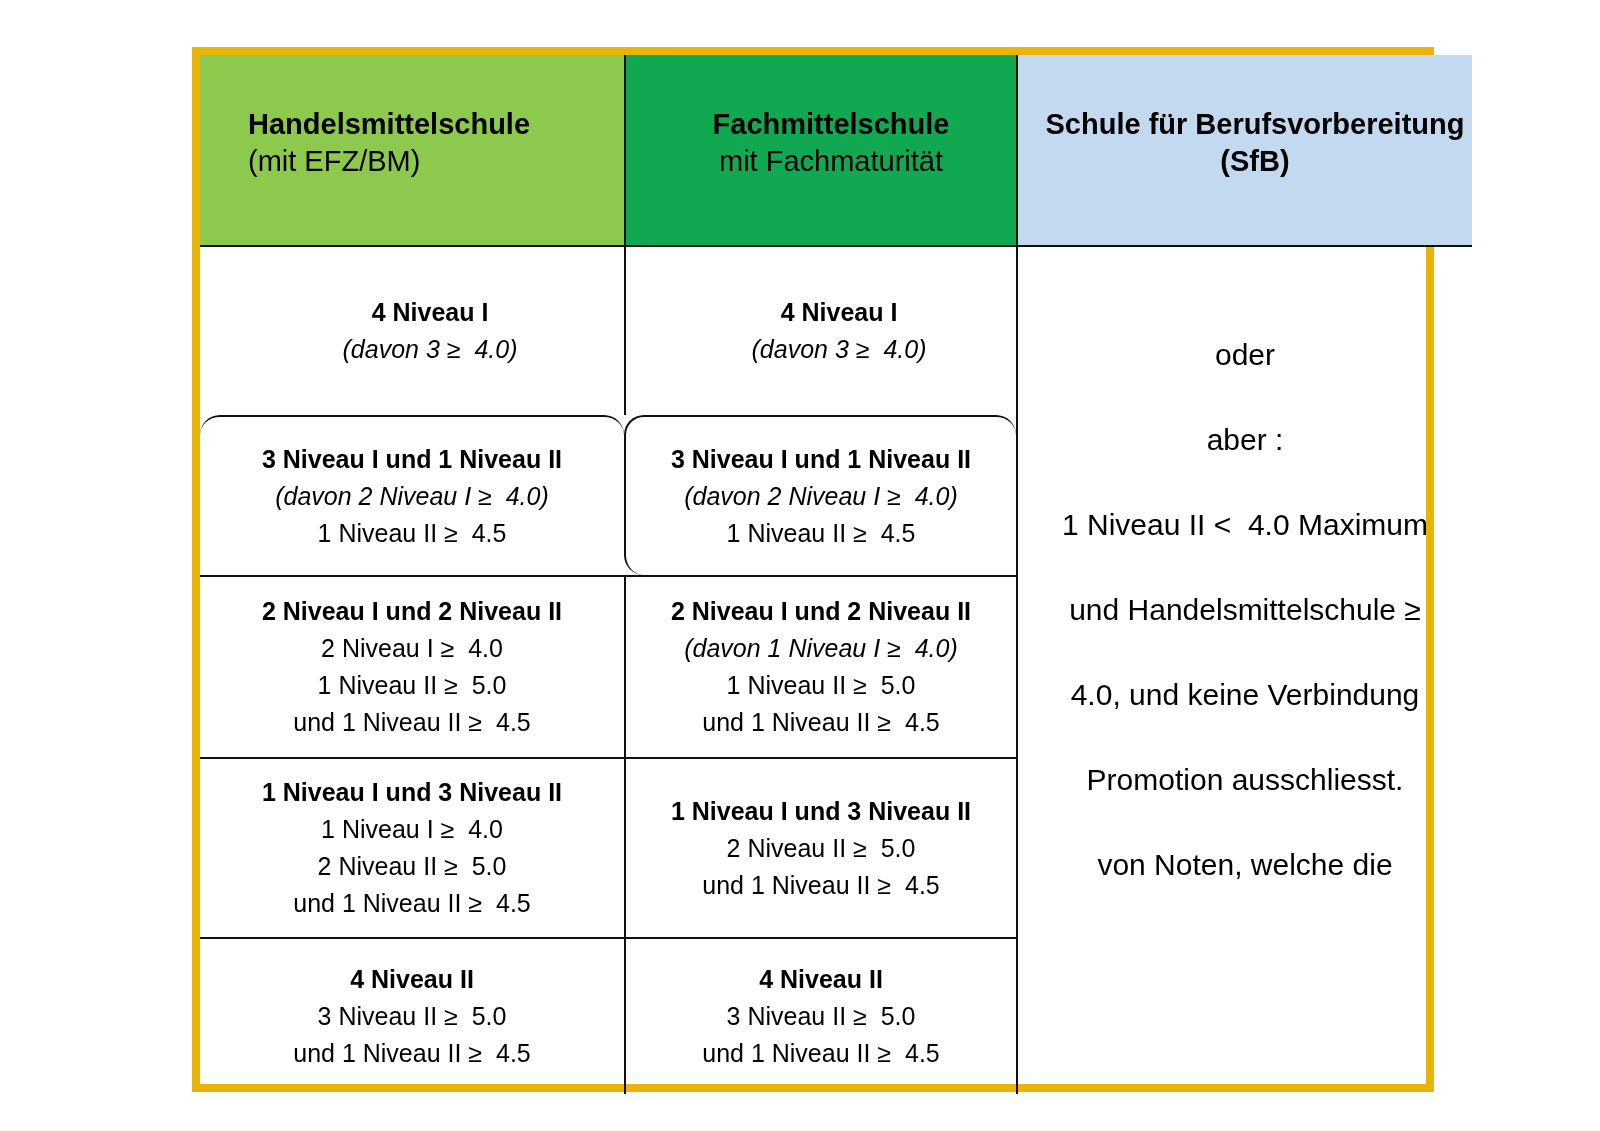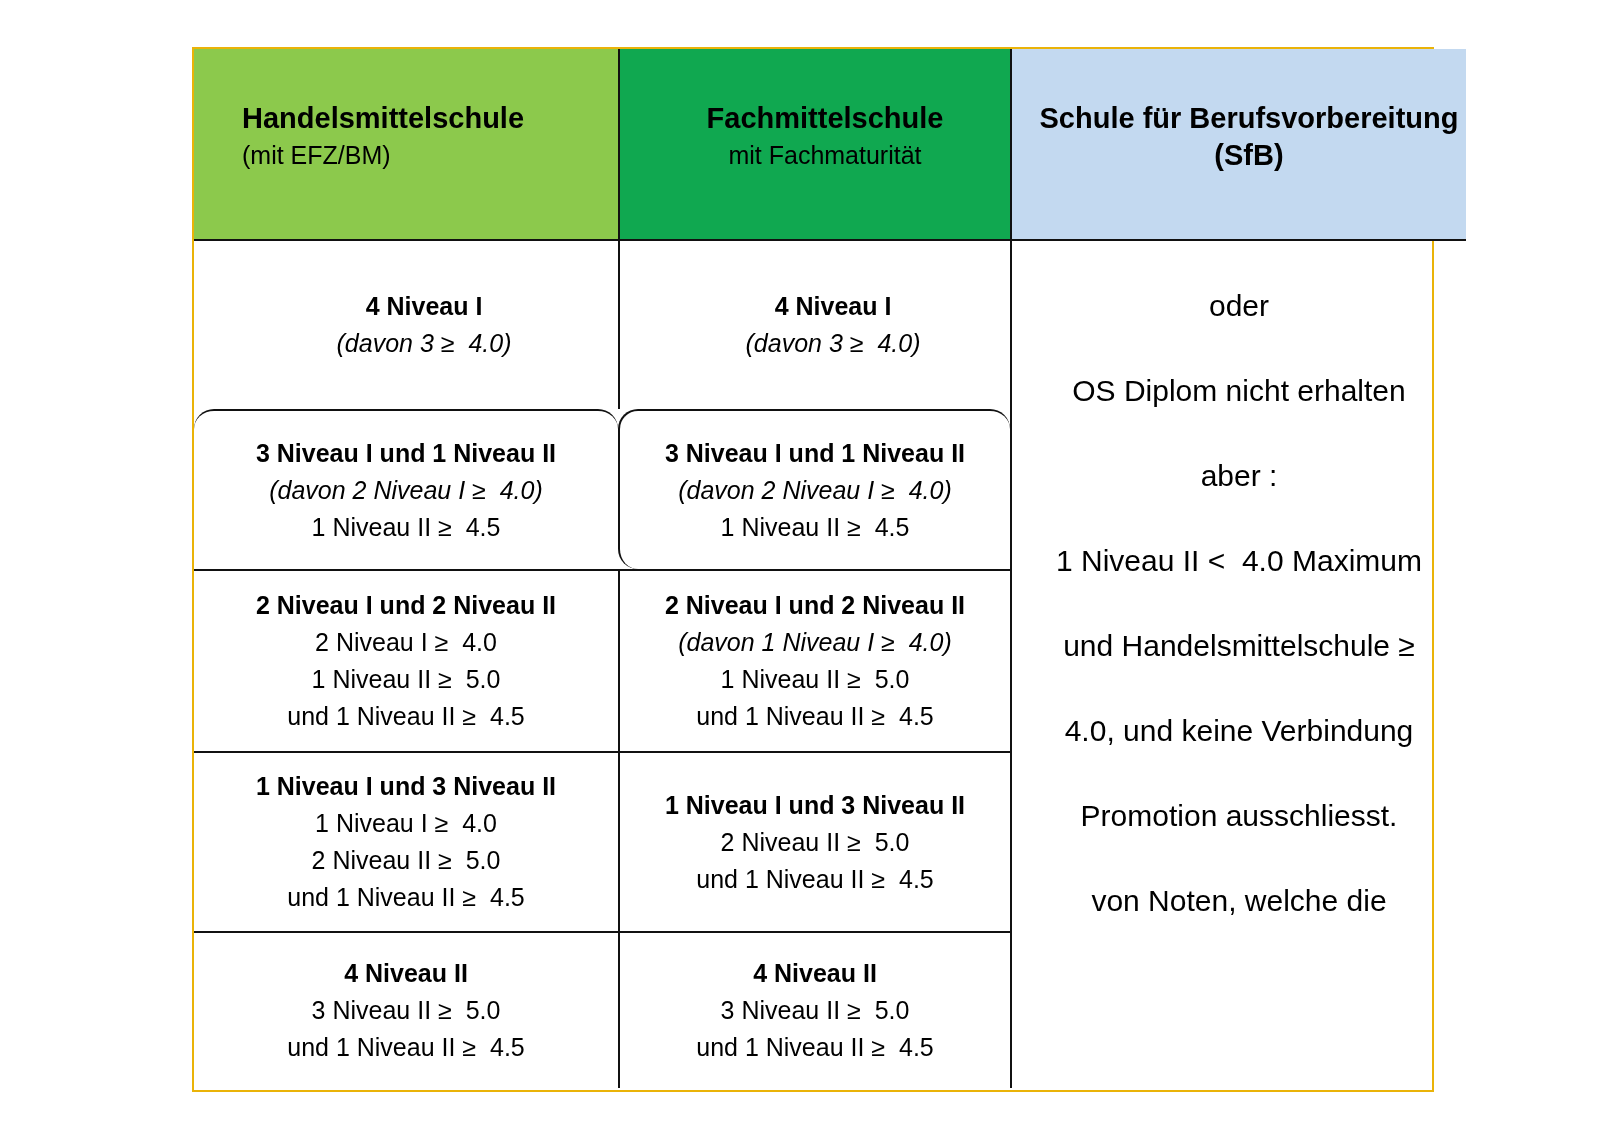--- a/index.html
+++ b/index.html
@@ -11,21 +11,21 @@
     font-family:"Liberation Sans", sans-serif;
     color:#000000;
     overflow:hidden;
   }
   .table {
     position:absolute; left:192px; top:47px;
     width:1242px; height:1045px;
     display:grid;
     grid-template-columns:424px 392px 456px;
     grid-template-rows:190px 170px 160px 182px 180px 157px;
-    border:2px solid #eab308;
+    border:8px solid #eab308;
     background:#ffffff;
   }
   .cell {
     display:flex; flex-direction:column;
     justify-content:center; align-items:center;
     text-align:center;
     border-left:2px solid #111111;
     border-top:2px solid #111111;
     overflow:hidden;
   }
@@ -36,21 +36,21 @@
   .r4 { grid-row:4; } .r5 { grid-row:5; } .r6 { grid-row:6; }
   .rspan { grid-row:2 / 7;gap:47px; }
 
   .hdr { padding-bottom:14px; }
   .hdr-green-light { background:#8cc94c; }
   .hdr-green-dark  { background:#10a850; }
   .hdr-blue        { background:#c3d9f0; }
   .hdr-left { align-items:flex-start; text-align:left; padding-left:48px; }
   .h-title { font-size:29px; font-weight:bold; line-height:37px; white-space:pre-wrap; }
   .h-title.wrapped { max-width:420px; }
-  .h-sub   { font-size:25px; line-height:37px; white-space:pre-wrap; }
+  .h-sub   { font-size:29px; line-height:37px; white-space:pre-wrap; }
 
   .line { font-size:25px; line-height:37px; white-space:pre-wrap; }
   .line.bold { font-weight:bold; }
   .line.italic { font-style:italic; }
 
   .merged { padding-bottom:122px; }
   .sfb-line { font-size:30px; line-height:38px; white-space:pre-wrap; }
 </style>
 </head>
 <body>
@@ -118,21 +118,20 @@
       <div class="line">und 1 Niveau II ≥  4.5</div>
     </div>
     <div class="cell c2 r6">
       <div class="line bold">4 Niveau II</div>
       <div class="line">3 Niveau II ≥  5.0</div>
       <div class="line">und 1 Niveau II ≥  4.5</div>
     </div>
 
     <div class="cell merged c3 rspan">
       <div class="sfb-line">oder</div>
-      <div class="sfb-line">OS Diplom nicht erhalten</div>
       <div class="sfb-line">aber :</div>
       <div class="sfb-line">1 Niveau II &lt;  4.0 Maximum</div>
       <div class="sfb-line">und Handelsmittelschule ≥</div>
       <div class="sfb-line">4.0, und keine Verbindung</div>
       <div class="sfb-line">Promotion ausschliesst.</div>
       <div class="sfb-line">von Noten, welche die</div>
     </div>
 
   </div>
 </div>

